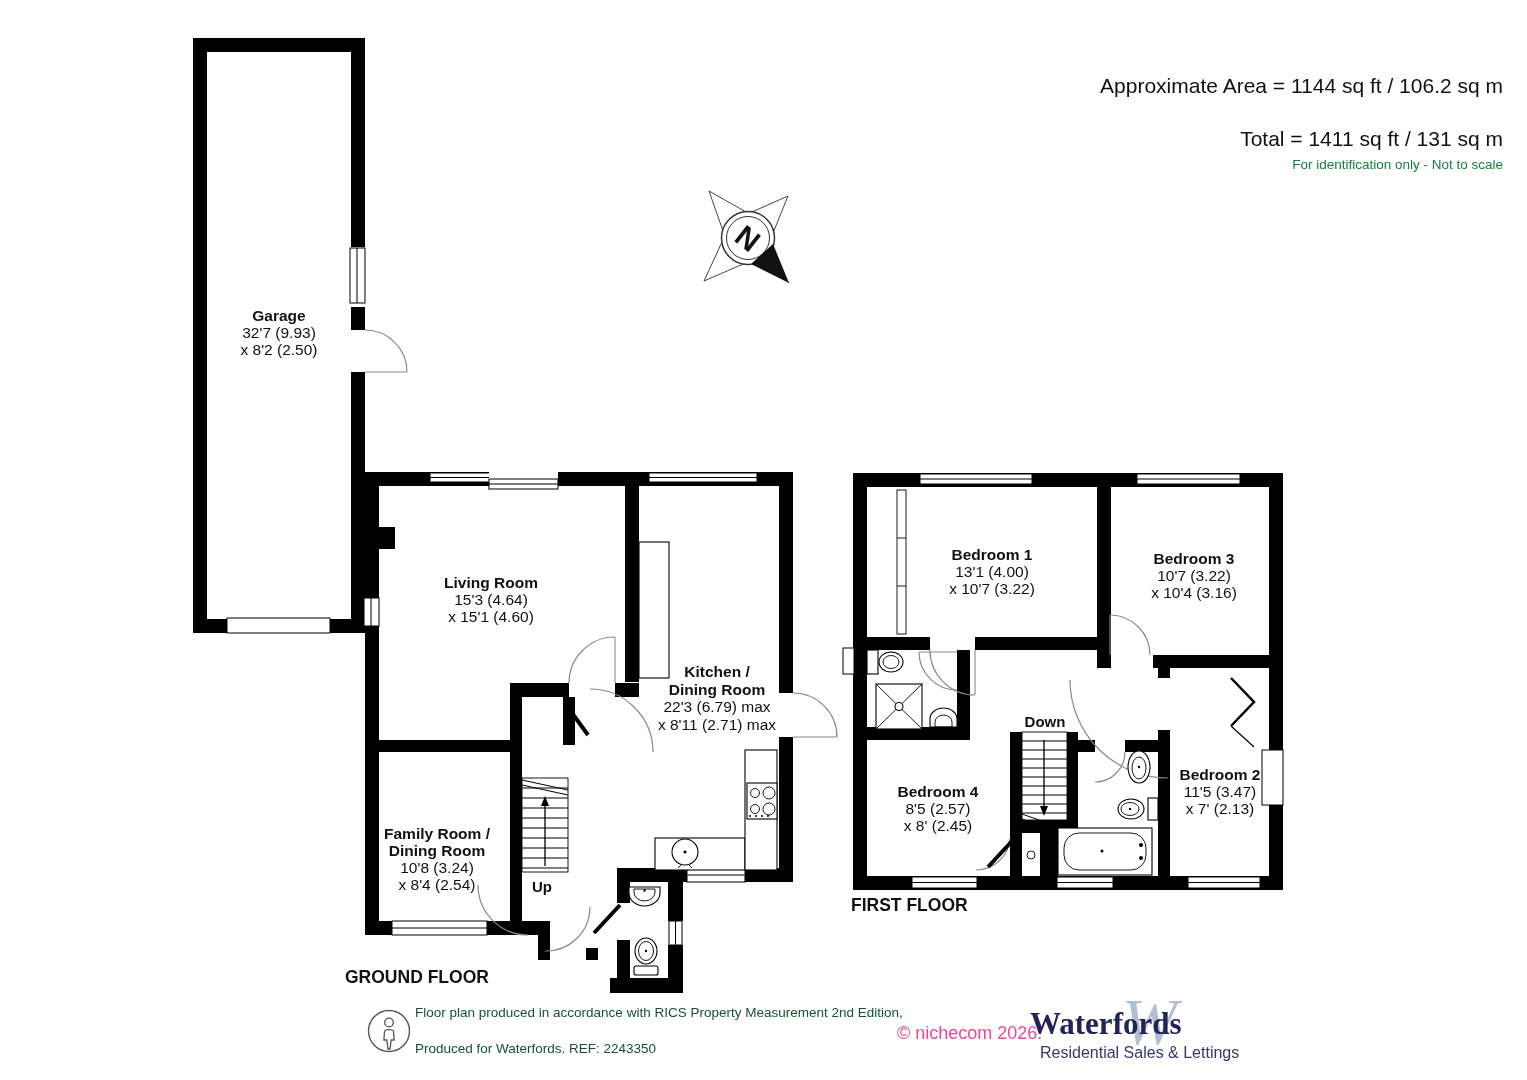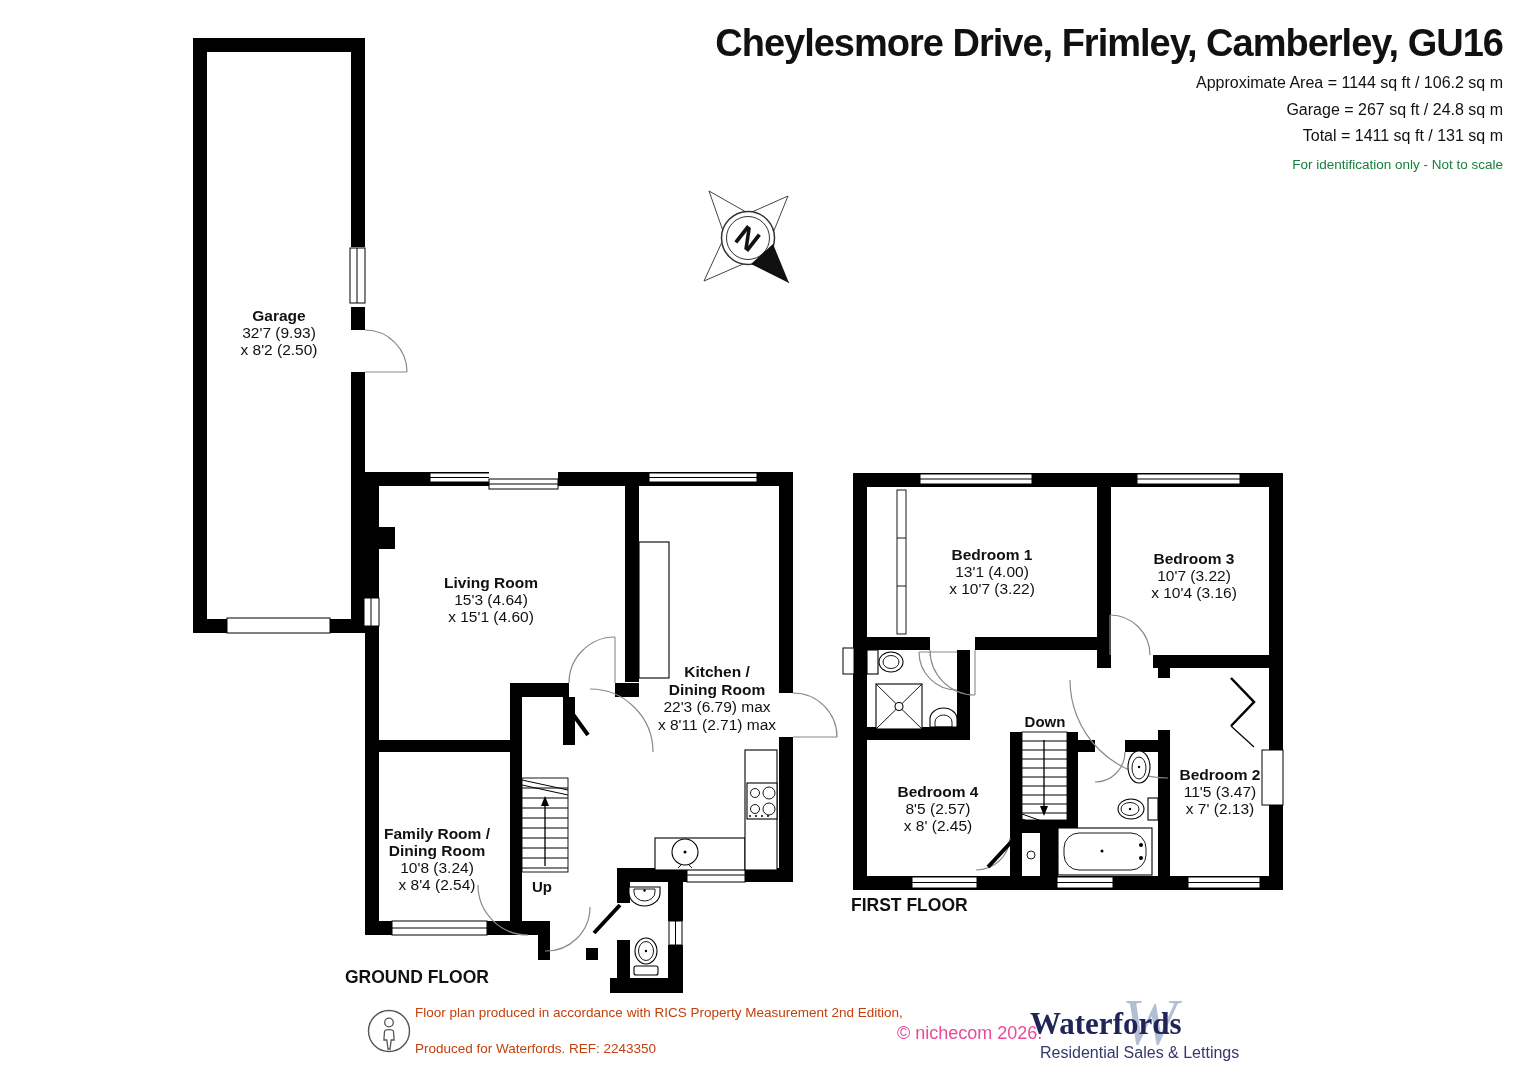--- a/index.html
+++ b/index.html
@@ -1,22 +1,22 @@
 <!DOCTYPE html>
 <html><head>
 <meta charset="utf-8">
 <style>
   html,body{margin:0;padding:0;background:#fff;}
   .stage{position:relative;width:1527px;height:1080px;background:#fff;overflow:hidden;
          font-family:"Liberation Sans",sans-serif;color:#111;}
   .abs{position:absolute;}
   .hdr-title{right:24px;top:22px;font-size:38px;font-weight:bold;letter-spacing:-1px;white-space:nowrap;}
-  .hdr-line{right:24px;font-size:16px;white-space:nowrap;color:#111;}
+  .hdr-line{right:24px;font-size:21px;white-space:nowrap;color:#111;}
   .hdr-note{right:24px;top:157px;font-size:13.5px;color:#15803d;}
-  .ft-line{font-size:13.5px;color:#c2410c;white-space:nowrap;}
+  .ft-line{font-size:13.5px;color:#14532d;white-space:nowrap;}
   .ft-copy{font-size:18px;color:#ec4899;white-space:nowrap;}
   .brand-w{left:1122px;top:984px;font-family:"Liberation Serif",serif;font-style:italic;
            font-size:66px;color:#b3bdd4;z-index:2;}
   .brand-name{left:1030px;top:1006px;font-family:"Liberation Serif",serif;font-weight:bold;
               font-size:31px;color:#202457;z-index:3;}
   .brand-tag{left:1040px;top:1044px;font-size:16px;color:#34386b;z-index:3;}
   svg{position:absolute;left:0;top:0;}
   .wall{fill:#000;stroke:none;}
   .win{fill:#fff;stroke:#000;stroke-width:1;}
   .wline{stroke:#000;stroke-width:1;}
@@ -30,23 +30,21 @@
   .rd{font:15.5px "Liberation Sans",sans-serif;text-anchor:middle;fill:#111;}
   .fl{font:bold 17.5px "Liberation Sans",sans-serif;fill:#111;}
   .updown{font:bold 15px "Liberation Sans",sans-serif;text-anchor:middle;fill:#111;}
   .nlet{font:bold 30px "Liberation Sans",sans-serif;text-anchor:middle;fill:#111;}
 </style>
 </head>
 <body>
 
 <div class="stage">
 
-  <div class="abs hdr-title">Cheylesmore Drive, Frimley, Camberley, GU16</div>
   <div class="abs hdr-line" style="top:74px">Approximate Area = 1144 sq ft / 106.2 sq m</div>
-  <div class="abs hdr-line" style="top:101px">Garage = 267 sq ft / 24.8 sq m</div>
   <div class="abs hdr-line" style="top:127px">Total = 1411 sq ft / 131 sq m</div>
   <div class="abs hdr-note">For identification only - Not to scale</div>
 
   <svg width="1527" height="1080" viewBox="0 0 1527 1080">
 
     <g>
       <line x1="709" y1="191" x2="789" y2="283" stroke="#444" stroke-width="1"></line>
       <line x1="788" y1="196" x2="704" y2="281" stroke="#444" stroke-width="1"></line>
       <polygon points="709,191 746,212 723,231" fill="#fff" stroke="#444" stroke-width="1"></polygon>
       <polygon points="788,196 773,233 752,212" fill="#fff" stroke="#444" stroke-width="1"></polygon>

